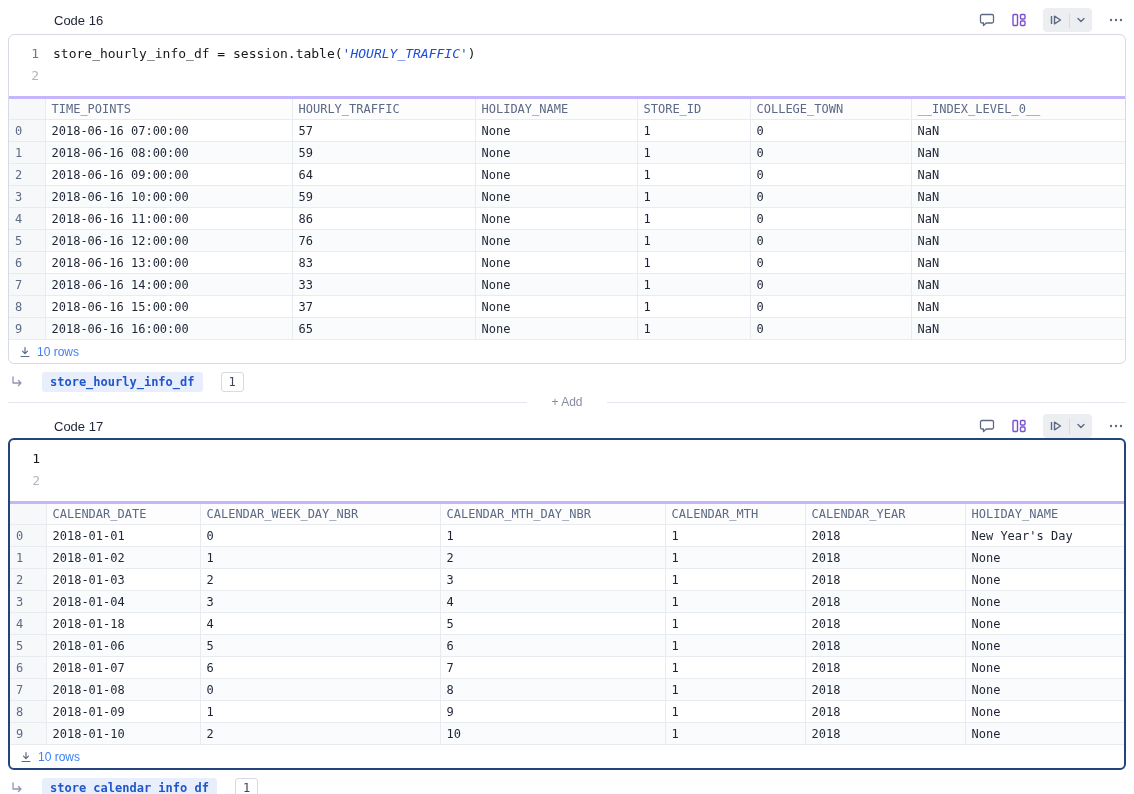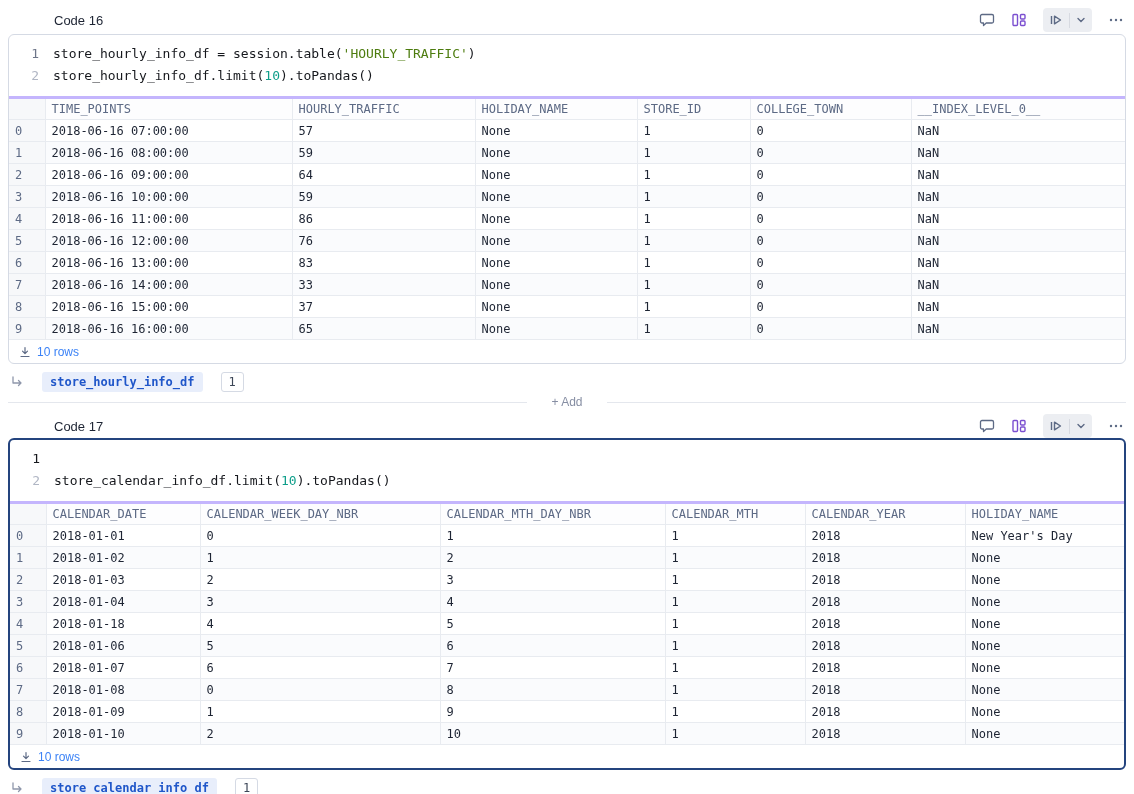--- a/index.html
+++ b/index.html
@@ -18,21 +18,21 @@
   .container { border:1px solid #d5dae4; border-radius:6px; background:#fff; overflow:hidden; }
   .container.focused { border:2px solid #24447e; }
   .code-area { padding:8px 0 9px 0; cursor:text; }
   .code-line { display:flex; height:22px; line-height:22px;
     font-family:"DejaVu Sans Mono", monospace; font-size:13px; }
   .line-num { width:30px; text-align:right; color:#b0b6c4; flex:none; user-select:none; }
   .line-num.active { color:#6e7689; }
   .focused .line-num.active { color:#16181d; }
   .code-content { padding-left:14px; white-space:pre; color:#16181d; }
   .tok-plain { color:#16181d; }
-  .tok-string { color:#4d7c0f; }
+  .tok-string { color:#1d4ed8;font-style:italic; }
   .tok-number { color:#0e9e8a; }
   table.df { border-collapse:collapse; table-layout:fixed; width:100%;
     border-top:3px solid #c4b5fd; font-family:"DejaVu Sans Mono", monospace; font-size:12px; }
   .df th, .df td { height:22px; padding:0 6px; border-right:1px solid #e8ebf0;
     border-bottom:1px solid #e8ebf0; text-align:left; font-weight:normal;
     white-space:nowrap; overflow:hidden; }
   .df th:last-child, .df td:last-child { border-right:none; }
   .df thead th { color:#5d6a85; background:#fdfdfe; }
   .df .idx { background:#f7f8fa; color:#5d6a85; }
   .df tbody tr:nth-child(even) td:not(.idx) { background:#fafbfd; }
@@ -92,21 +92,20 @@
   </div>
 
   <div class="container">
     <div class="code-area">
         <div class="code-line">
           <span class="line-num active">1</span>
           <span class="code-content"><span class="tok-plain">store_hourly_info_df = session.table(</span><span class="tok-string">'HOURLY_TRAFFIC'</span><span class="tok-plain">)</span></span>
         </div>
         <div class="code-line">
           <span class="line-num">2</span>
-          <span class="code-content"><span class="tok-plain">store_hourly_info_df.limit(</span><span class="tok-number">10</span><span class="tok-plain">).toPandas()</span></span>
         </div>
       </div>
     <table class="df">
         <colgroup>
           <col style="width: 36px;">
           <col style="width: 247px;">
           <col style="width: 183px;">
           <col style="width: 162px;">
           <col style="width: 113px;">
           <col style="width: 161px;">
@@ -285,21 +284,20 @@
     </div>
   </div>
 
   <div class="container focused">
     <div class="code-area">
         <div class="code-line">
           <span class="line-num active">1</span>
         </div>
         <div class="code-line">
           <span class="line-num">2</span>
-          <span class="code-content"><span class="tok-plain">store_calendar_info_df.limit(</span><span class="tok-number">10</span><span class="tok-plain">).toPandas()</span></span>
         </div>
       </div>
     <table class="df">
         <colgroup>
           <col style="width: 36px;">
           <col style="width: 154px;">
           <col style="width: 240px;">
           <col style="width: 225px;">
           <col style="width: 140px;">
           <col style="width: 160px;">

